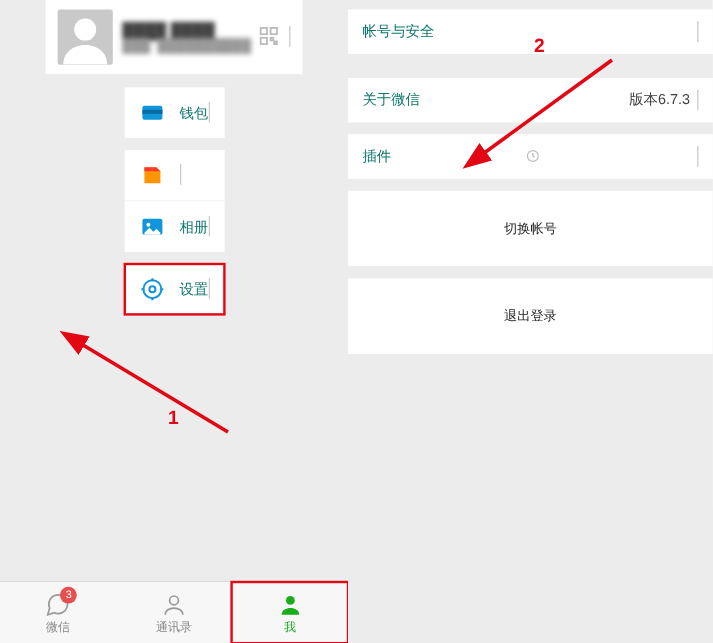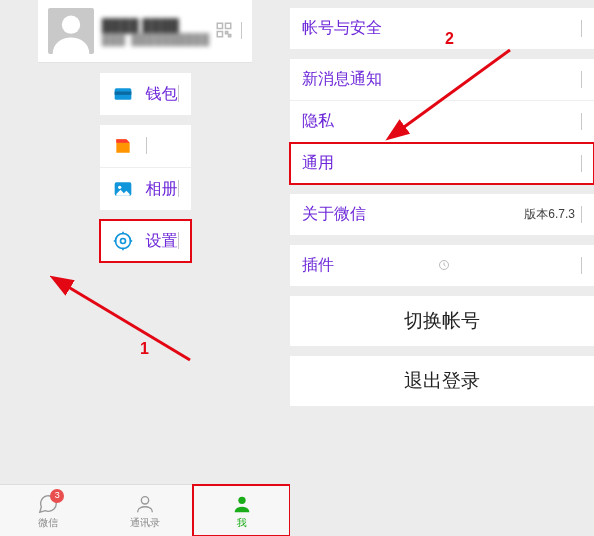--- a/index.html
+++ b/index.html
@@ -46,26 +46,26 @@
   .list { background:#fff; }
   .row {
     display:flex; align-items:center;
     padding:10px 12px;
     background:#fff;
     border-bottom:1px solid #eee;
     position:relative;
   }
   .row:last-child{ border-bottom:none;}
   .row .icon { width:22px; height:22px; margin-right:12px; display:flex;align-items:center;justify-content:center;}
-  .row .label { flex:1; font-size:16px; color:#6d28d9;}
+  .row .label { flex:1; font-size:12px; color:#0f766e;}
   .row .sub { font-size:12px; color:#404040; margin-right:6px;}
   .chev { color:#c8c8c8; font-size:14px;}
   .center-row {
-    background:#fff; text-align:center; padding:12px 0;
-    font-size:19px; color:#222;
+    background:#fff; text-align:center; padding:24px 0;
+    font-size:11px; color:#222;
   }
   .highlight {
     outline:2px solid #e30613;
     outline-offset:-1px;
   }
   .tabbar {
     position:absolute; bottom:0; left:0; width:290px;
     height:52px; background:#f7f7f7; border-top:1px solid #ddd;
     display:flex;
   }
@@ -222,34 +222,20 @@
 
   <div class="pane pane-right">
     <div class="right-top-gap"></div>
     <div class="list">
       <div class="row">
         <span class="label">帐号与安全</span>
         <span class="chev"><span class="small-chev"></span></span>
       </div>
     </div>
     <div class="gap"></div>
-    <div class="list">
-      <div class="row">
-        <span class="label">新消息通知</span>
-        <span class="chev"><span class="small-chev"></span></span>
-      </div>
-      <div class="row">
-        <span class="label">隐私</span>
-        <span class="chev"><span class="small-chev"></span></span>
-      </div>
-      <div class="row highlight">
-        <span class="label">通用</span>
-        <span class="chev"><span class="small-chev"></span></span>
-      </div>
-    </div>
     <div class="gap"></div>
     <div class="list">
       <div class="row">
         <span class="label">关于微信</span>
         <span class="sub">版本6.7.3</span>
         <span class="chev"><span class="small-chev"></span></span>
       </div>
     </div>
     <div class="gap"></div>
     <div class="list">

